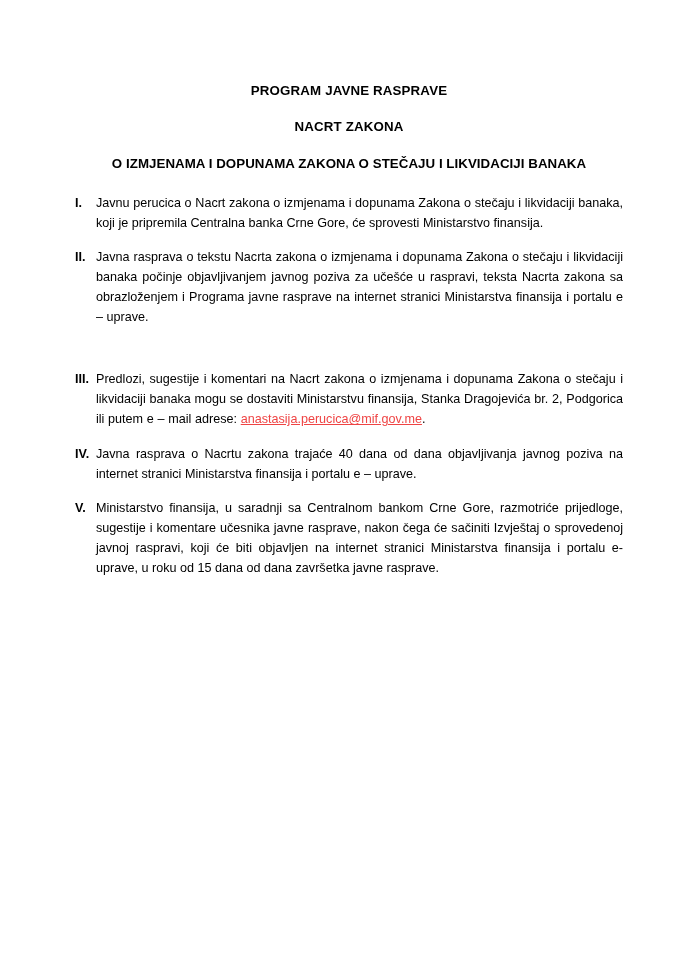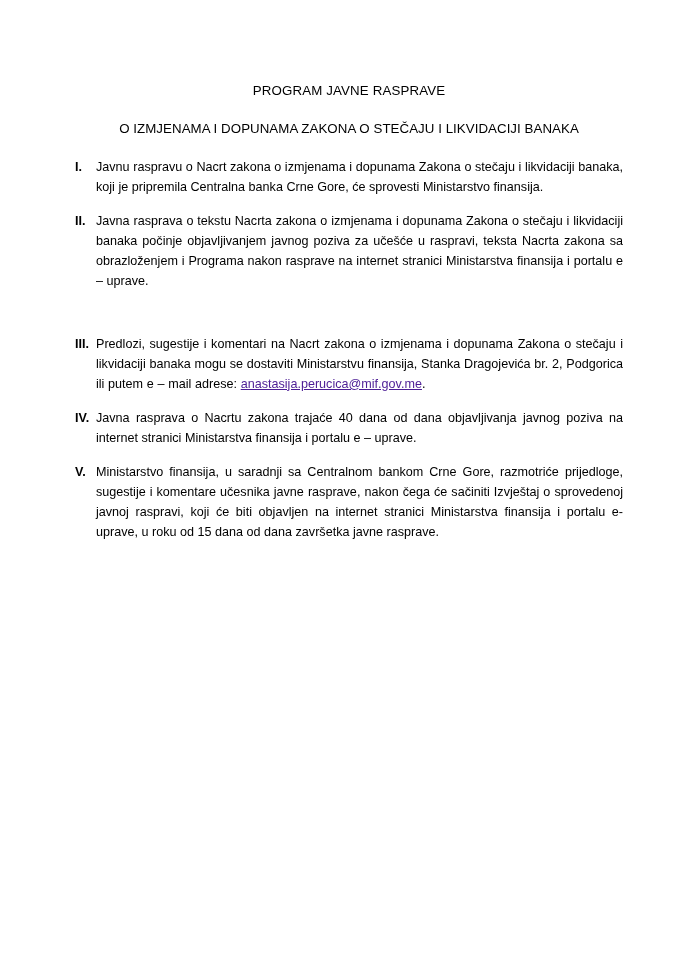--- a/index.html
+++ b/index.html
@@ -25,21 +25,21 @@
     overflow: hidden;
   }
   .content {
     position: absolute;
     left: 75px;
     top: 82px;
     width: 548px;
   }
   .heading {
     font-size: 13.3px;
-    font-weight: normal;
+    font-weight: bold;
     text-align: center;
     letter-spacing: 0.15px;
     line-height: 1.32;
     margin: 0;
   }
   .heading-1 { margin-bottom: 18px; }
   .heading-2 { margin-bottom: 18px; }
   .heading-3 {
     font-size: 13.3px;
     margin-bottom: 21px;
@@ -77,46 +77,47 @@
   }
   .clause-text {
     display: block;
   }
   
   .clause-wide {
     word-spacing: 0.2px;
     margin-top: 43px;
   }
   .email-link {
-    color: #4c1d95;
+    color: #ef4444;
     text-decoration: underline;
     word-break: break-all;
   }
 </style>
 </head>
 <body>
 
 <div class="page">
   <div class="content">
 
     <div class="heading heading-1">PROGRAM JAVNE RASPRAVE</div>
 
+    <div class="heading heading-2">NACRT ZAKONA</div>
 
     <div class="heading heading-3">O IZMJENAMA I DOPUNAMA ZAKONA O STEČAJU I LIKVIDACIJI BANAKA</div>
 
     <div class="clause-list">
 
       <div class="clause">
         <span class="clause-marker">I.</span>
-        <span class="clause-text">Javnu raspravu o Nacrt zakona o izmjenama i dopunama Zakona o stečaju i likvidaciji banaka, koji je pripremila Centralna banka Crne Gore, će sprovesti Ministarstvo finansija.</span>
+        <span class="clause-text">Javnu perucica o Nacrt zakona o izmjenama i dopunama Zakona o stečaju i likvidaciji banaka, koji je pripremila Centralna banka Crne Gore, će sprovesti Ministarstvo finansija.</span>
       </div>
 
       <div class="clause">
         <span class="clause-marker">II.</span>
-        <span class="clause-text">Javna rasprava o tekstu Nacrta zakona o izmjenama i dopunama Zakona o stečaju i likvidaciji banaka počinje objavljivanjem javnog poziva za učešće u raspravi, teksta Nacrta zakona sa obrazloženjem i Programa nakon rasprave na internet stranici Ministarstva finansija i portalu e – uprave.</span>
+        <span class="clause-text">Javna rasprava o tekstu Nacrta zakona o izmjenama i dopunama Zakona o stečaju i likvidaciji banaka počinje objavljivanjem javnog poziva za učešće u raspravi, teksta Nacrta zakona sa obrazloženjem i Programa javne rasprave na internet stranici Ministarstva finansija i portalu e – uprave.</span>
       </div>
 
       <div class="clause clause-wide">
         <span class="clause-marker">III.</span>
         <span class="clause-text"><span>Predlozi, sugestije i komentari na Nacrt zakona o izmjenama i dopunama Zakona o stečaju i likvidaciji banaka mogu se dostaviti Ministarstvu finansija, Stanka Dragojevića br. 2, Podgorica ili putem e – mail adrese: </span><a class="email-link" href="#">anastasija.perucica@mif.gov.me</a><span>.</span></span>
       </div>
 
       <div class="clause">
         <span class="clause-marker">IV.</span>
         <span class="clause-text">Javna rasprava o Nacrtu zakona trajaće 40 dana od dana objavljivanja javnog poziva na internet stranici Ministarstva finansija i portalu e – uprave.</span>

